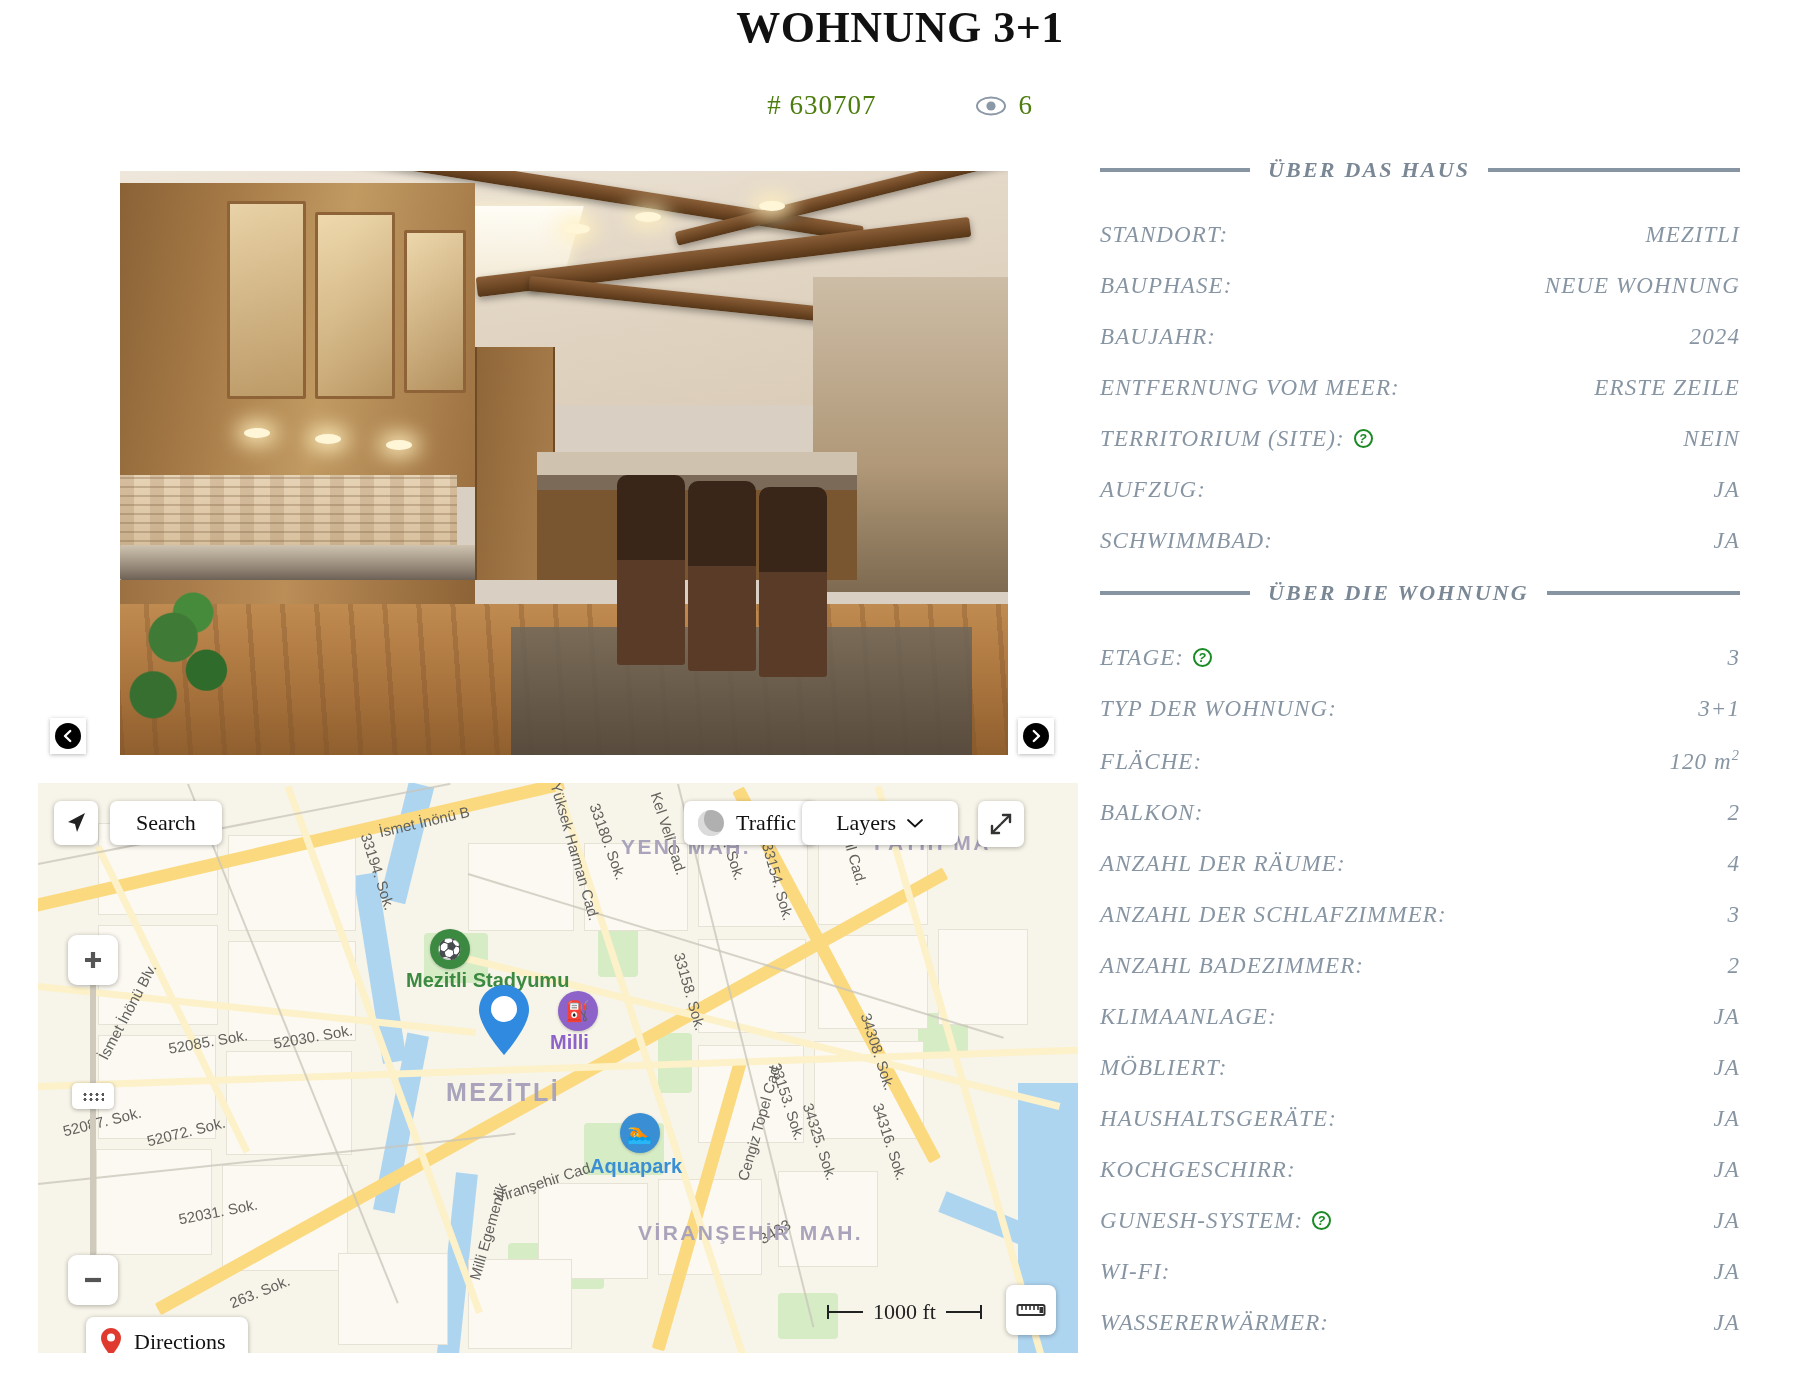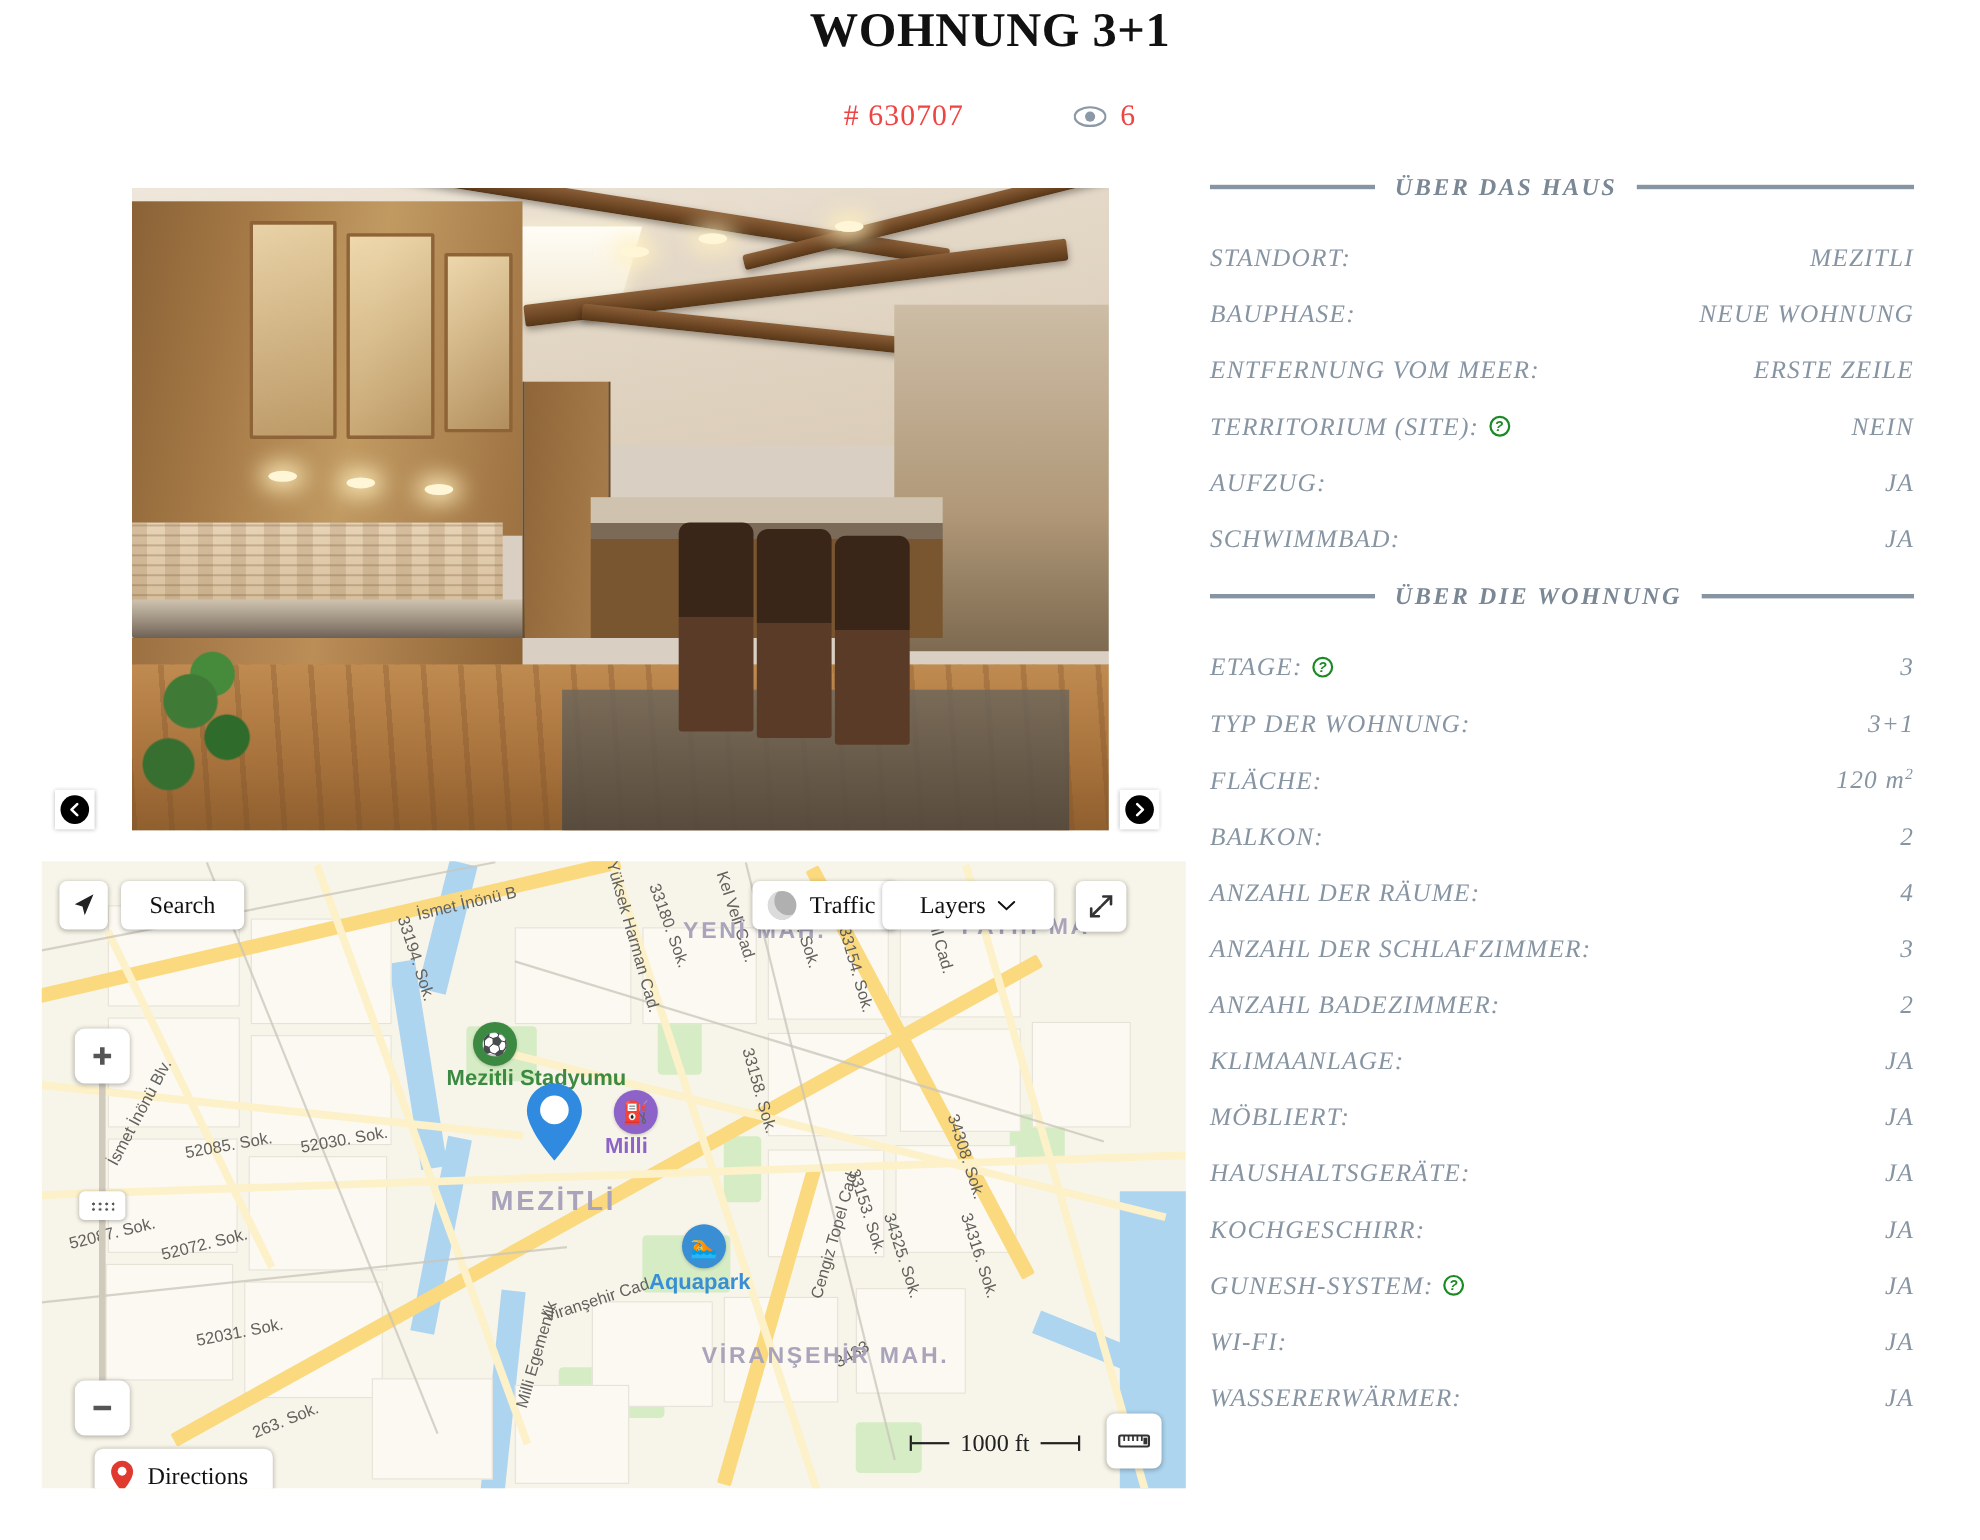--- a/index.html
+++ b/index.html
@@ -14,21 +14,21 @@
   .page-header { width: 100%; padding-top: 4px; text-align: center; }
   .listing-title {
     font-family: "Liberation Serif", serif;
     font-size: 44px; font-weight: bold; color: #111111;
     letter-spacing: 0.5px; line-height: 1.1;
   }
   .meta-row {
     margin-top: 38px;
     display: flex; justify-content: center; align-items: center;
     gap: 100px;
-    color: #ef4444; font-size: 27px; letter-spacing: 1px;
+    color: #4d7c0f; font-size: 27px; letter-spacing: 1px;
   }
   .meta-item { display: flex; align-items: center; gap: 12px; }
   .eye-icon { display: inline-flex; align-items: center; }
 
   
   .main { position: relative; width: 1800px; height: 1185px; margin-top: 22px; }
 
   
   .gallery {
     position: absolute; left: 120px; top: 28px;
@@ -535,20 +535,26 @@
           <div class="spec-value">MEZITLI</div>
         </div>
         <div class="spec-row">
           <div class="spec-label">
             <span>BAUPHASE:</span>
           </div>
           <div class="spec-value">NEUE WOHNUNG</div>
         </div>
         <div class="spec-row">
           <div class="spec-label">
+            <span>BAUJAHR:</span>
+          </div>
+          <div class="spec-value">2024</div>
+        </div>
+        <div class="spec-row">
+          <div class="spec-label">
             <span>ENTFERNUNG VOM MEER:</span>
           </div>
           <div class="spec-value">ERSTE ZEILE</div>
         </div>
         <div class="spec-row">
           <div class="spec-label">
             <span>TERRITORIUM (SITE):</span>
             <span class="help-icon">?</span>
           </div>
           <div class="spec-value">NEIN</div>

